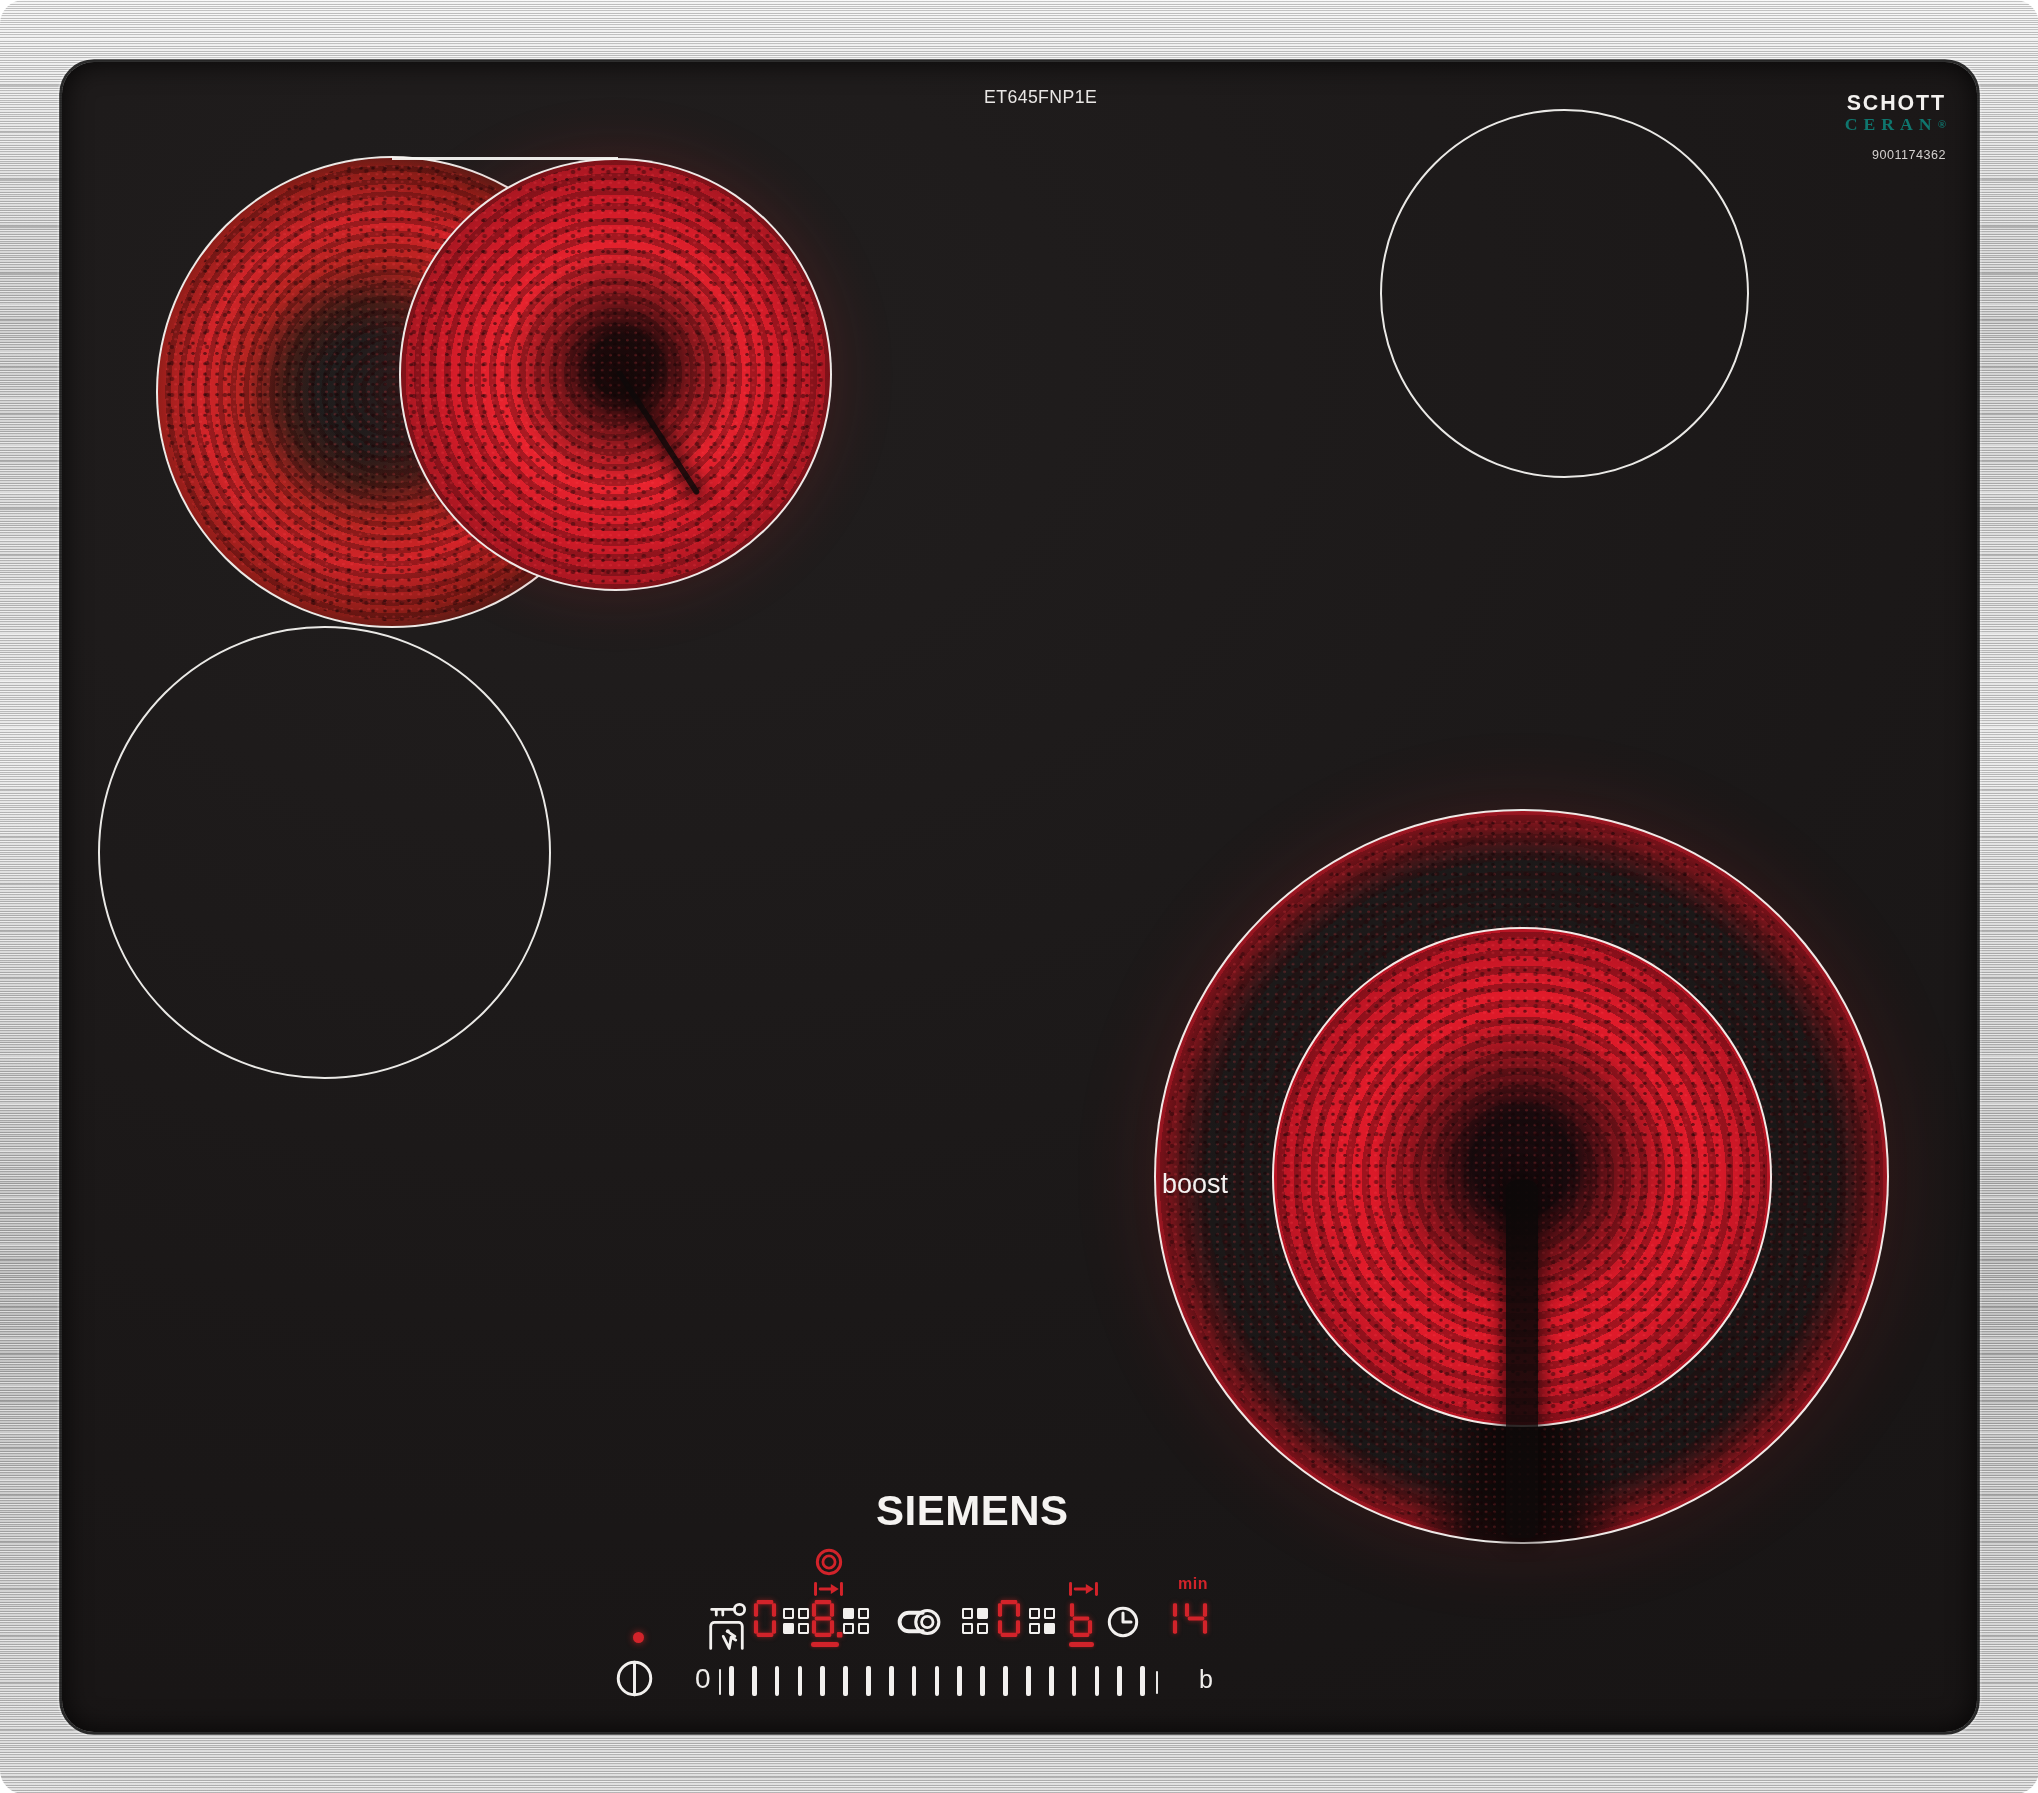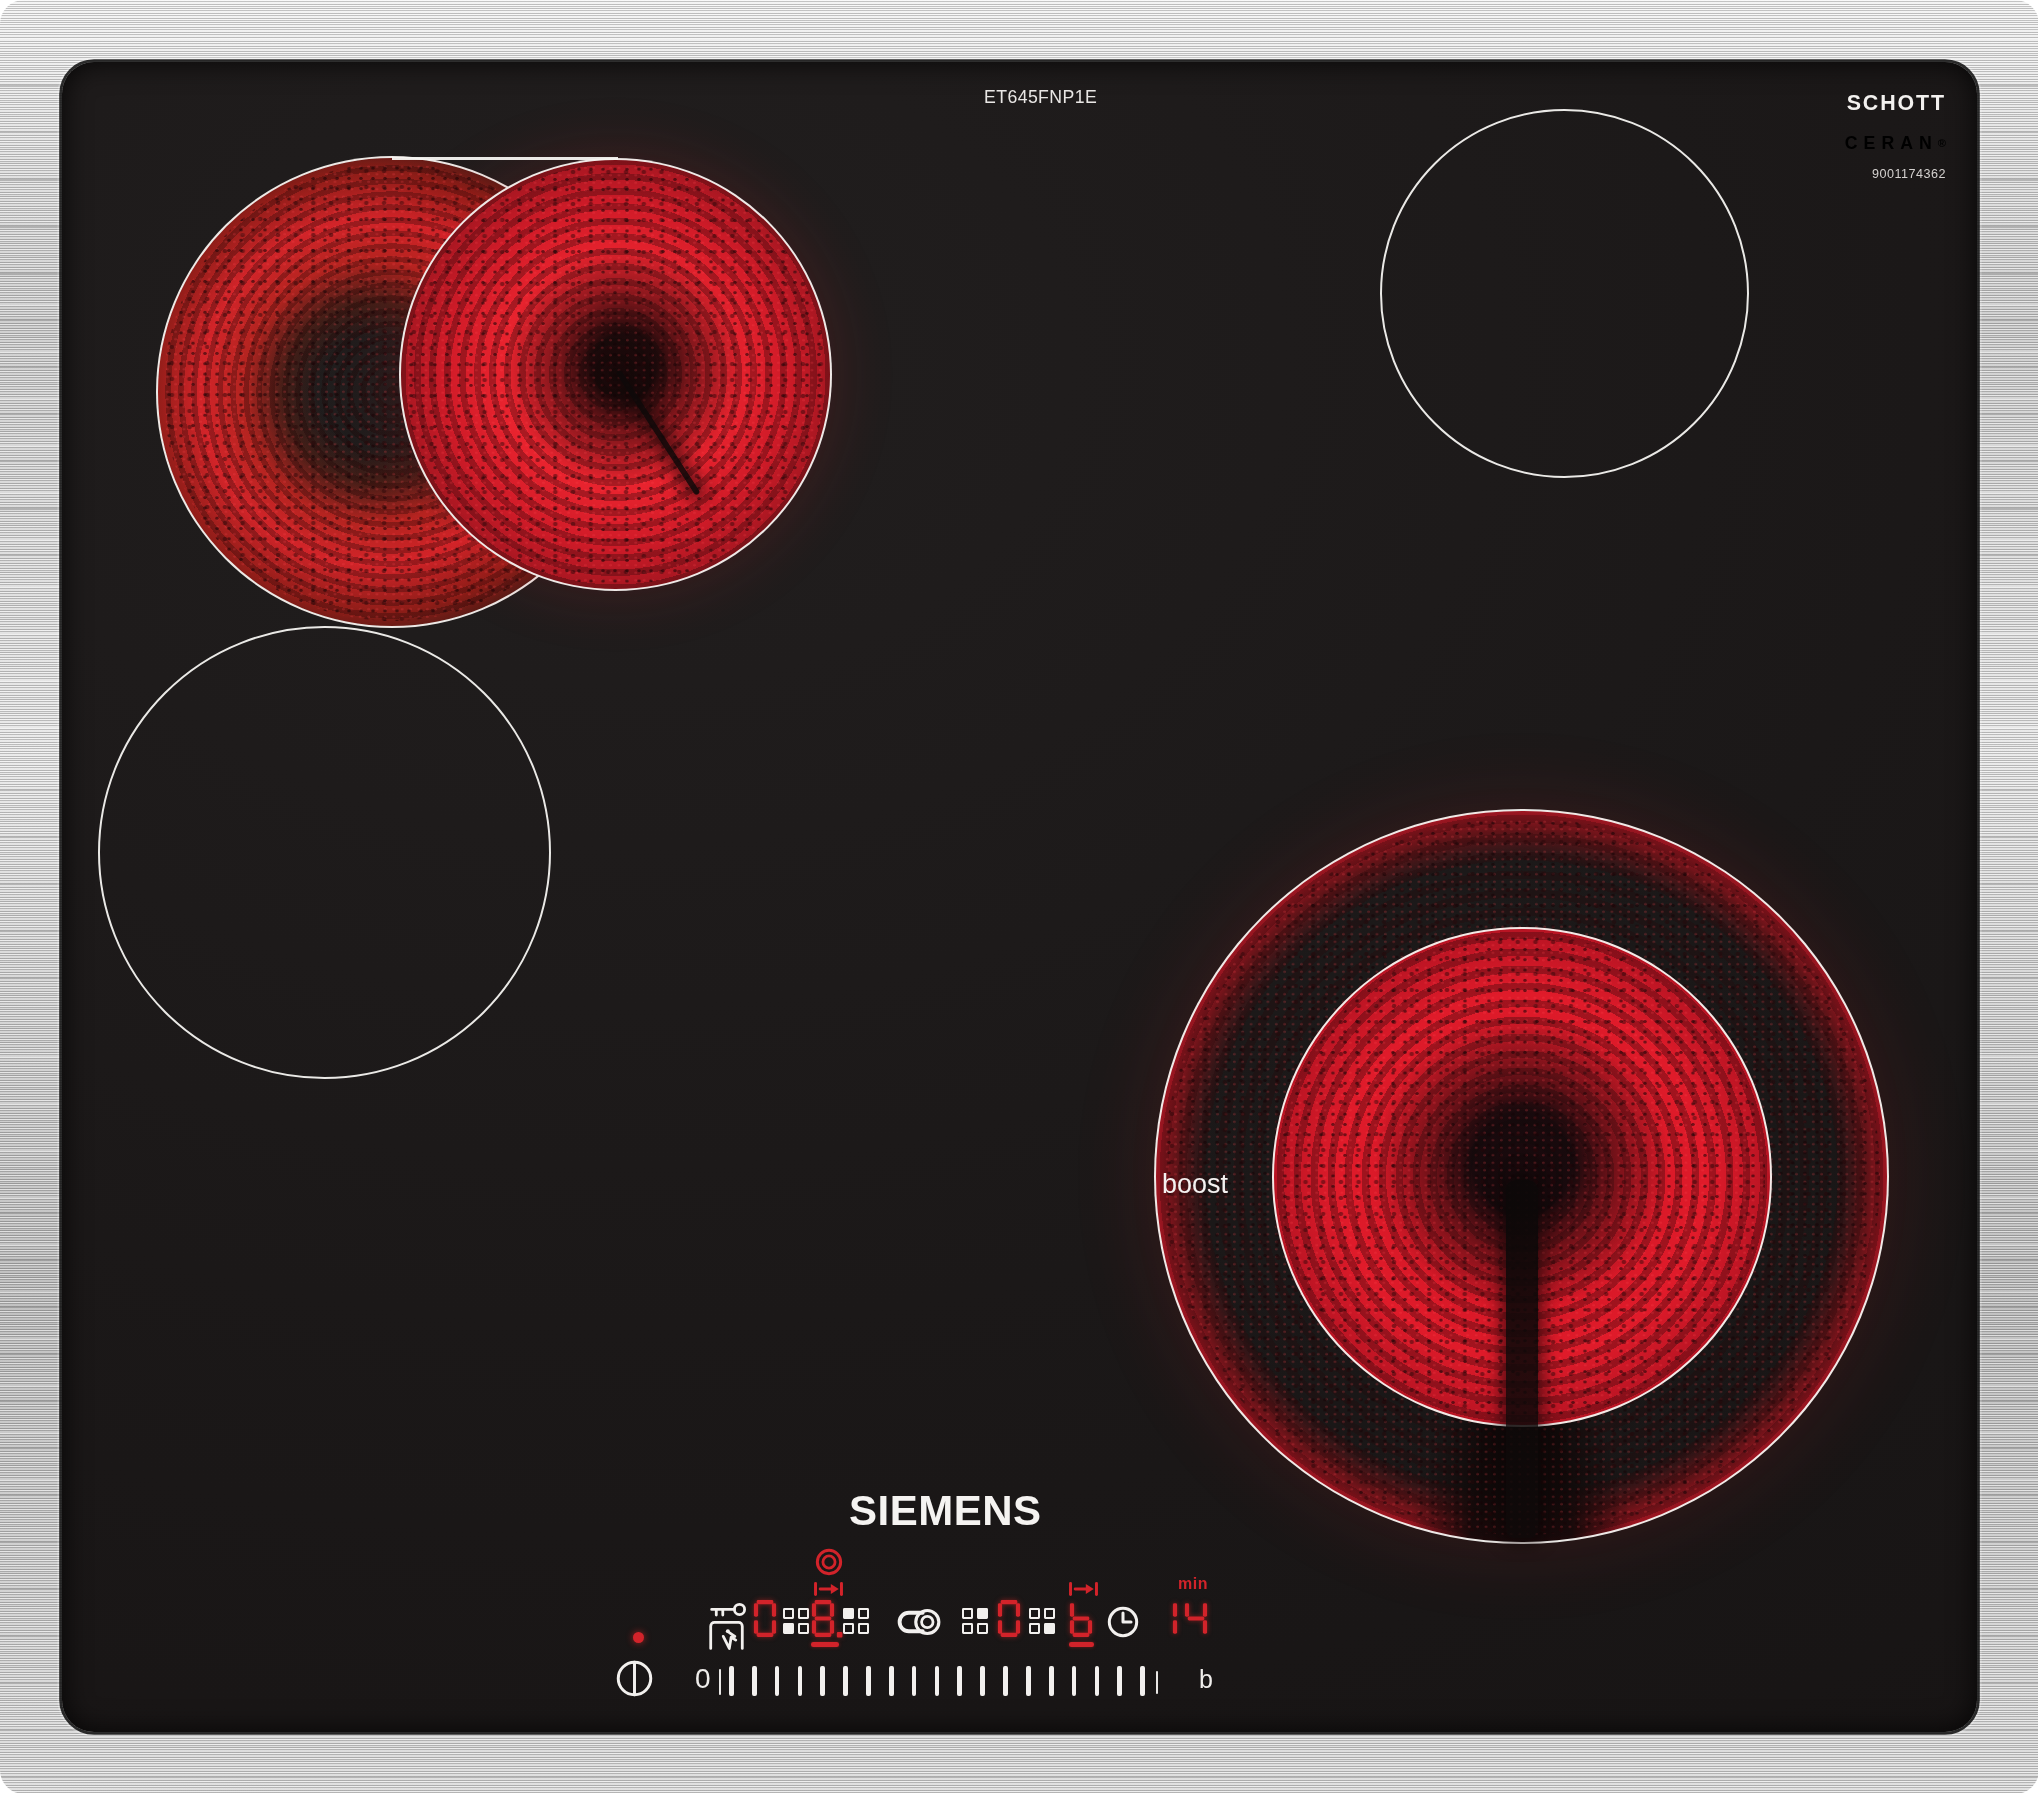--- a/index.html
+++ b/index.html
@@ -60,25 +60,25 @@
       repeating-radial-gradient(circle at 50% 50%, rgba(35,6,8,.33) 0 7.5px, rgba(0,0,0,0) 7.5px 17px),
       radial-gradient(circle at 50% 50%, #d41726 0 30%, #e01b2a 52%, #b31322 73%, #7c101a 89%, #3a0d10 97%, rgba(24,10,10,.4) 100%);}
   #br-stem{position:absolute;left:1506px;top:1180px;width:32px;height:358px;z-index:3;border-radius:9.3px;
     background:linear-gradient(180deg, rgba(12,8,8,.95), rgba(14,9,9,.82));
     box-shadow:0 0 15px 6.5px rgba(10,6,6,.55);}
   
   .print{position:absolute;color:#e9e7e5;text-align:right;}
   #model-label{left:984px;top:87px;font-size:17.7px;letter-spacing:0.4px;}
   #schott{right:93px;top:93px;text-align:right;line-height:1;}
   #schott .l1{font-size:21.4px;font-weight:700;letter-spacing:1.9px;color:#f3f1ef;}
-  #schott .l2{font-size:17.7px;font-weight:700;letter-spacing:6px;color:#000000;margin-top:21px;}
+  #schott .l2{font-size:17.7px;font-weight:700;letter-spacing:6px;color:#0f766e;margin-top:2px;font-family:Liberation Serif, serif;}
   #schott .reg{font-size:11.2px;letter-spacing:0;vertical-align:1.9px;}
   #schott .code{font-size:12.6px;color:#d4d1cf;margin-top:15px;letter-spacing:0.5px;}
   #boost-label{left:1162px;top:1169px;font-size:27px;color:#f4f1f0;z-index:5;}
-  #siemens-logo{left:849px;top:1487px;font-size:42px;font-weight:700;letter-spacing:0.5px;color:#f5f3f1;}
+  #siemens-logo{left:876px;top:1487px;font-size:42px;font-weight:700;letter-spacing:0.5px;color:#f5f3f1;}
   
   .cp{position:absolute;}
   #indicator-dot{left:633px;top:1632px;width:11.2px;height:11.2px;border-radius:50%;background:var(--red);box-shadow:0 0 7.5px rgba(220,40,40,.7);}
   .sevenseg{position:absolute;display:flex;align-items:flex-start;}
   .sevenseg svg{display:block;filter:drop-shadow(0 0 2.8px rgba(215,35,35,.55));}
   #seg-left{left:753px;top:1599px;}
   #seg-main{left:811px;top:1599px;}
   #seg-right{left:997px;top:1599px;}
   #seg-boost{left:1069px;top:1599px;}
   #seg-timer{left:1154px;top:1599px;}

